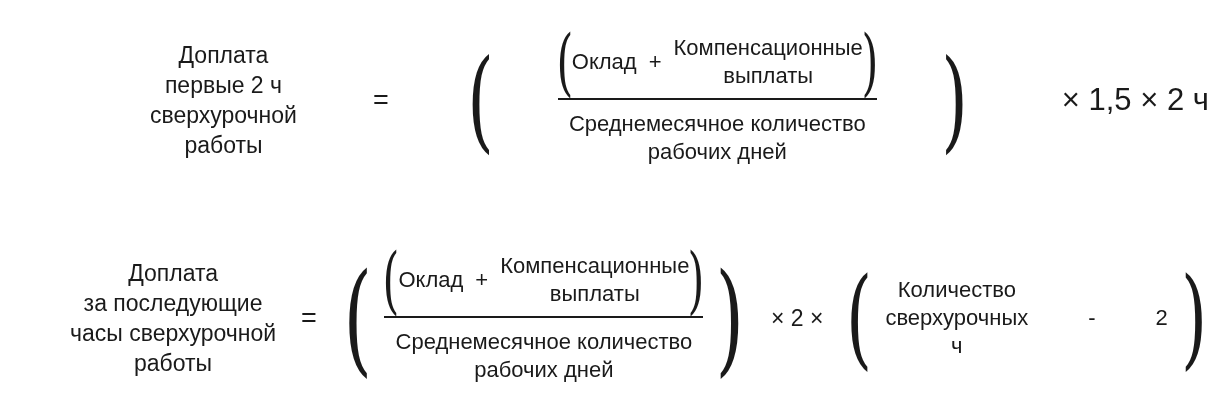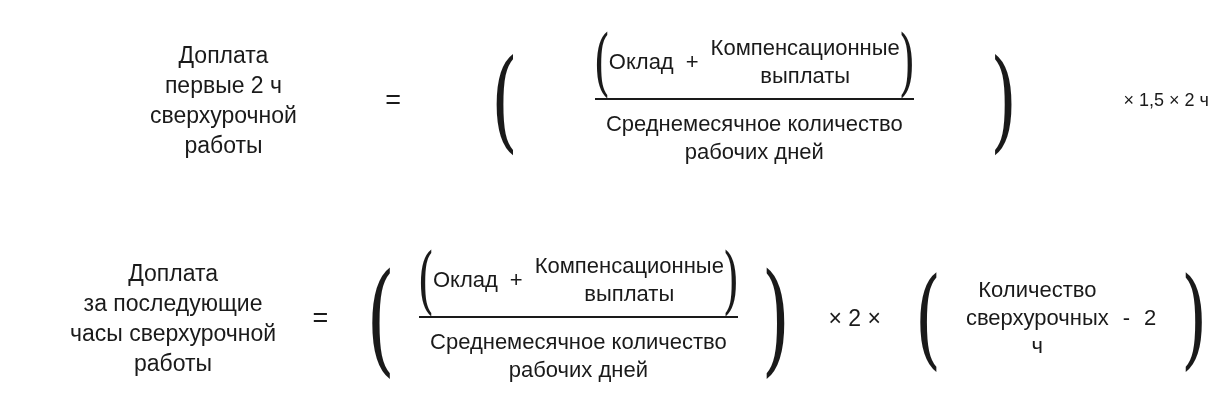--- a/index.html
+++ b/index.html
@@ -104,35 +104,36 @@
     line-height: 28px;
     white-space: pre-line;
     text-align: center;
   }
   .plus {
     font-size: 22px;
     margin: 0 12px;
   }
 
   .tail {
-    font-size: 18px;
+    font-size: 31px;
     margin-left: 30px;
     white-space: nowrap;
   }
 
   .tail-2 {
     font-size: 23px;
     margin: 0 10px 0 14px;
     white-space: nowrap;
   }
 
   .right-group {
     display: flex;
     align-items: center;
     justify-content: center;
+    gap: 46px;
   }
   .right-term {
     font-size: 22px;
     line-height: 28px;
     white-space: pre-line;
     text-align: center;
   }
   .minus {
     font-size: 22px;
     margin: 0 14px;

